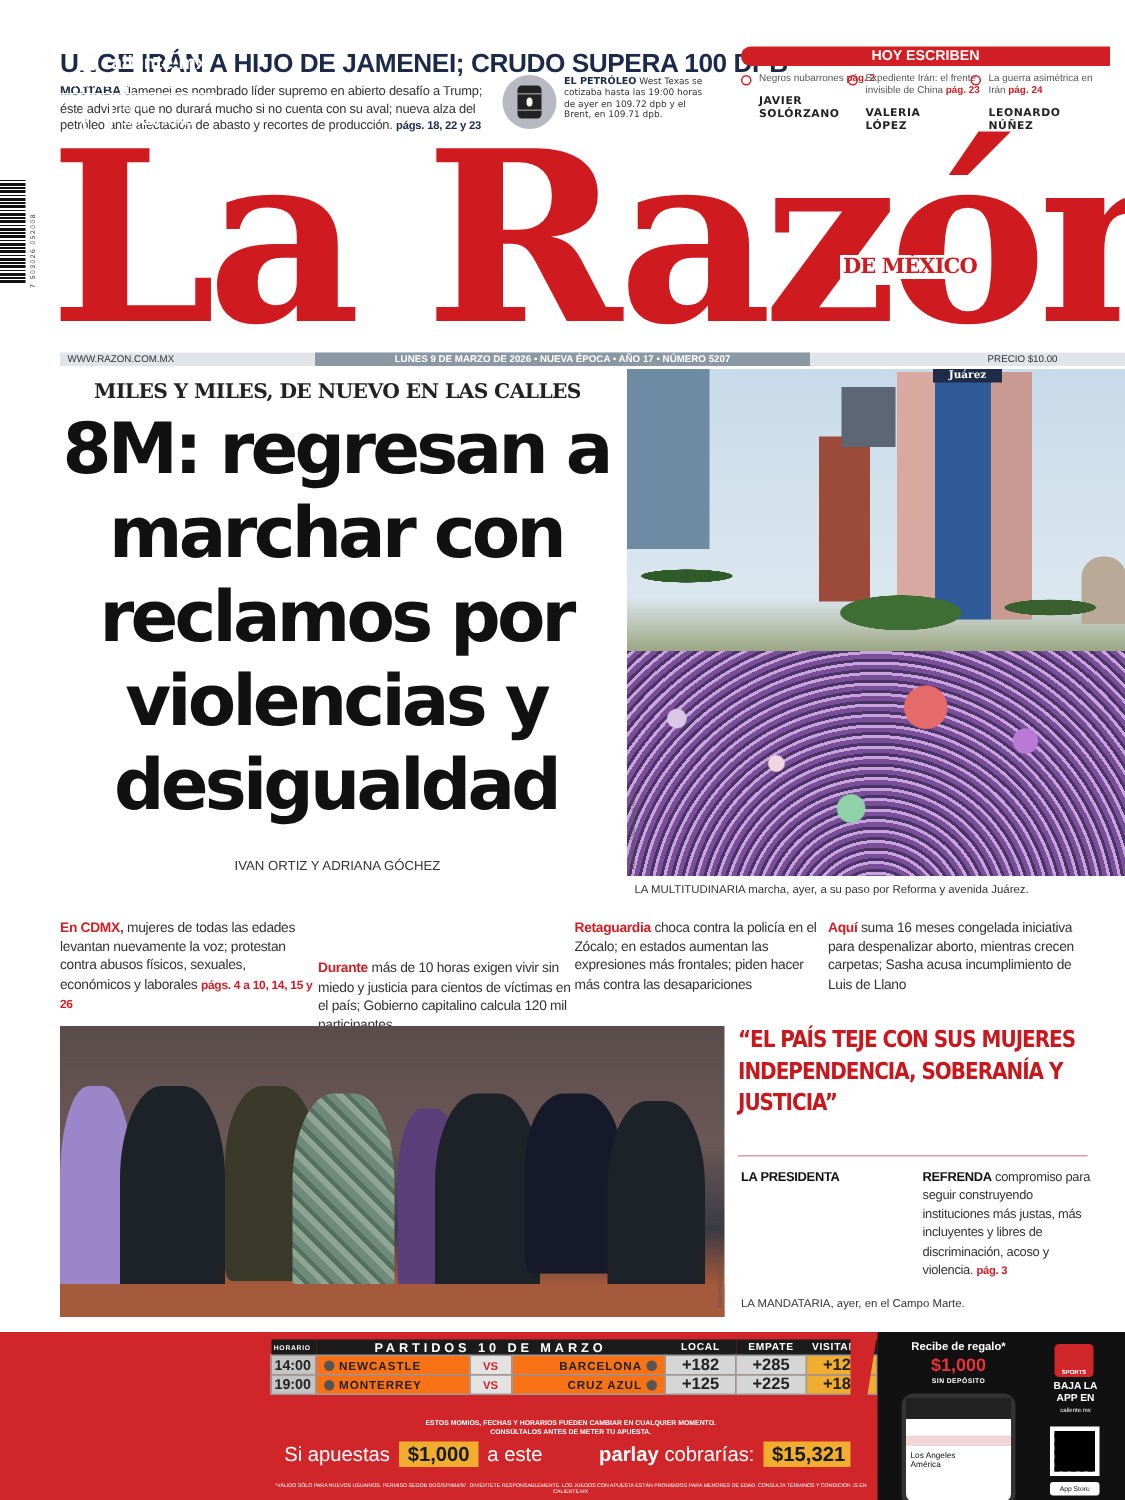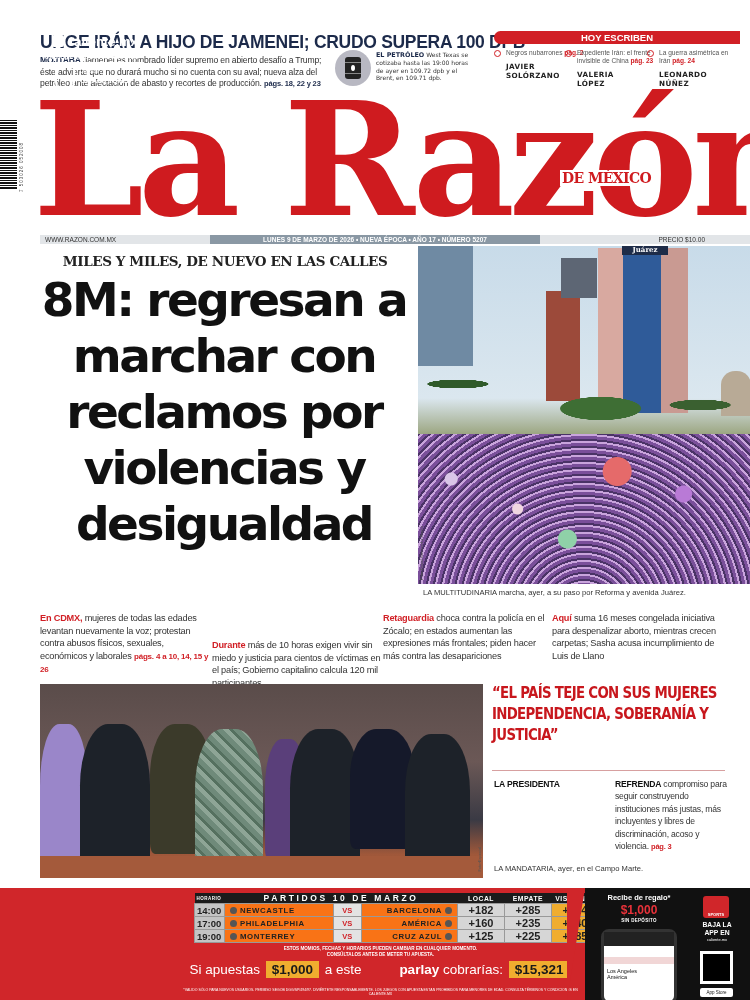--- a/index.html
+++ b/index.html
@@ -88,21 +88,21 @@
   .ad { left: 0; top: 888px; width: 750px; height: 112px; background: #d0262a; overflow: hidden; }
   .ad-logo { left: 40px; top: 6px; width: 108px; font-family: "DejaVu Serif", serif; font-style: italic; font-weight: 700; font-size: 29px; color: #fff; letter-spacing: -1px; }
   .ad-domain { left: 52px; top: 34px; font-weight: 700; font-size: 13px; color: #fff; }
   .ad-domain .sq { display:inline-block; width: 12px; height: 12px; background:#fff; border-radius:2px; margin-right:3px; vertical-align:-1px; }
   .ad-casa { left: 40px; top: 54px; width: 104px; font-size: 5.6px; font-weight: 700; color: #fff; letter-spacing: 0.6px; text-align: center; border-bottom: 1px solid #fff; padding-bottom: 2px; }
   .ad-champ { left: 55px; top: 64px; width: 100px; height: 36px; }
   .ad-champ .shield { position:absolute; left:0; top:0; width: 20px; height: 28px; border: 2px solid #fff; border-radius: 3px 3px 10px 10px; }
   .ad-champ .ctxt { position:absolute; left: 25px; top: 4px; color:#fff; font-size: 8px; font-weight:700; line-height: 8.5px; }
   .ad-champ .ctxt small { font-size: 4.5px; font-weight: 400; display:block; }
 
-  .odds { left: 194px; top: 893px; width: 405px; }
+  .odds { left: 180px; top: 893px; width: 405px; }
   .odds table { border-collapse: collapse; width: 405px; }
   .odds th { background: #1b1b1b; color: #fff; font-size: 6.8px; height: 10px; padding: 0 2px; letter-spacing: 0.5px; }
   .odds th.title { font-size: 8.5px; letter-spacing: 2.6px; }
   .odds th.small { font-size: 4.5px; text-align: left; }
   .odds td { height: 12px; font-size: 9px; font-weight: 700; border: 1px solid #999; background: #d6d6d6; color: #222; padding: 0 2px; }
   .odds td.time { background: #c4c4c4; font-size: 9.5px; width: 30px; }
   .odds td.team { background: #f97316; font-size: 7.8px; letter-spacing: 0.6px; }
   .odds td.team.r { text-align: right; }
   .odds td.vs { background:#e3e3e3; color: #d11f25; font-size: 7.5px; text-align:center; width: 28px; }
   .odds td.num { text-align: center; font-size: 11px; width: 47px; }
@@ -171,20 +171,21 @@
 
 <div class="abs strip">
   <span class="url">WWW.RAZON.COM.MX</span>
   <span class="date">LUNES 9 DE MARZO DE 2026 • NUEVA ÉPOCA • AÑO 17 • NÚMERO 5207</span>
   <span class="price">PRECIO $10.00</span>
 </div>
 
 <div class="abs kicker">MILES Y MILES, DE NUEVO EN LAS CALLES</div>
 <div class="abs headline">8M: regresan a marchar con reclamos por violencias y desigualdad</div>
 <div class="abs byline">
+  <div>IVAN ORTIZ Y ADRIANA GÓCHEZ</div>
 </div>
 
 <div class="abs photo1">
   <div class="bldg" style="left:0;top:0;width:55px;height:120px;background:#6f8aa3;"></div>
   <div class="bldg" style="left:128px;top:45px;width:34px;height:110px;background:#9c4a3a;"></div>
   <div class="bldg" style="left:143px;top:12px;width:36px;height:40px;background:#5d6674;"></div>
   <div class="bldg" style="left:180px;top:2px;width:90px;height:165px;background:linear-gradient(to right,#d8a9a0 0 28%,#2f5b99 28% 70%,#c99a92 70%);"></div>
   <div class="bldg" style="left:204px;top:-1px;width:46px;height:10px;background:#1e2c48;color:#fff;font-family:'DejaVu Serif',serif;font-size:7px;font-weight:700;text-align:center;line-height:10px;">Juárez</div>
   <div class="bldg" style="left:303px;top:125px;width:30px;height:45px;background:#b8aa96;border-radius:14px 14px 0 0;"></div>
   <div class="bldg" style="left:0;top:110px;width:332px;height:70px;background:radial-gradient(ellipse at 12% 40%,#2f5a2a 0 30px,transparent 31px),radial-gradient(ellipse at 55% 75%,#3e6e34 0 40px,transparent 41px),radial-gradient(ellipse at 85% 70%,#3a6030 0 30px,transparent 31px);"></div>
@@ -255,29 +256,20 @@
     <tr>
       <td class="time">14:00</td>
       <td class="team"><span class="crest"></span><span>NEWCASTLE</span></td>
       <td class="vs">VS</td>
       <td class="team r"><span>BARCELONA</span><span class="crest"></span></td>
       <td class="num">+182</td>
       <td class="num">+285</td>
       <td class="num vis">+124</td>
     </tr>
     <tr>
-      <td class="time">17:00</td>
-      <td class="team"><span class="crest"></span><span>PHILADELPHIA</span></td>
-      <td class="vs">VS</td>
-      <td class="team r"><span>AMÉRICA</span><span class="crest"></span></td>
-      <td class="num">+160</td>
-      <td class="num">+235</td>
-      <td class="num vis">+140</td>
-    </tr>
-    <tr>
       <td class="time">19:00</td>
       <td class="team"><span class="crest"></span><span>MONTERREY</span></td>
       <td class="vs">VS</td>
       <td class="team r"><span>CRUZ AZUL</span><span class="crest"></span></td>
       <td class="num">+125</td>
       <td class="num">+225</td>
       <td class="num vis">+185</td>
     </tr>
   </tbody>
     </table>

